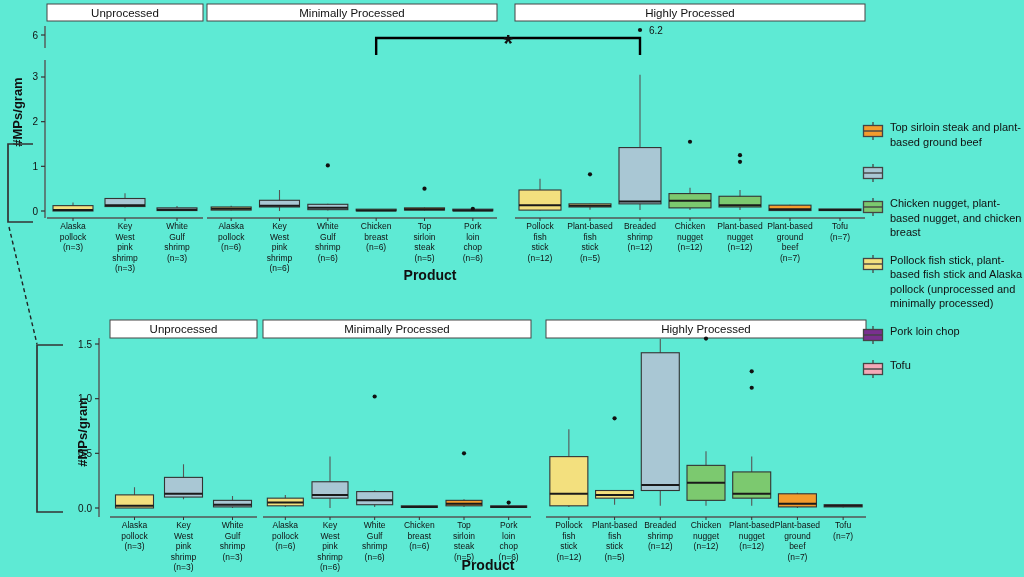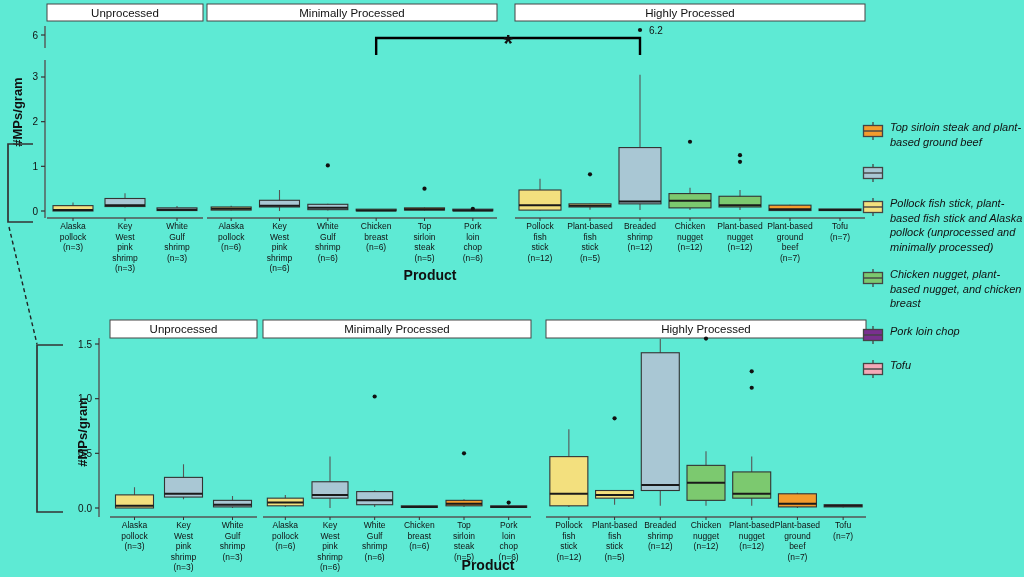--- a/index.html
+++ b/index.html
@@ -1,19 +1,19 @@
 <!DOCTYPE html>
 <html><head>
 <meta charset="utf-8">
 <style>
   html,body{margin:0;padding:0;background:#ffffff;}
   body{font-family:"Liberation Sans","DejaVu Sans",sans-serif;}
   .figure{position:relative;width:1024px;height:577px;background:#5eead4;overflow:hidden;}
   svg text{font-family:"Liberation Sans","DejaVu Sans",sans-serif;fill:#111;}
-  .legend{position:absolute;left:862px;top:120px;width:162px;font-style:italic;}
+  .legend{position:absolute;left:862px;top:120px;width:162px;}
   .legend-item{display:flex;align-items:flex-start;margin-bottom:13px;}
   .legend-key{flex:0 0 22px;margin-right:6px;margin-top:1px;}
   .legend-label{font-size:11px;line-height:1.32;color:#111;}
 </style>
 </head>
 <body>
 
 <div class="figure">
   <svg id="plot-svg" width="1024" height="577" viewBox="0 0 1024 577">
       <g>
@@ -346,33 +346,33 @@
           <line x1="11" y1="1" x2="11" y2="4.5" stroke="#444" stroke-width="1.3"></line>
           <line x1="11" y1="15.5" x2="11" y2="19" stroke="#444" stroke-width="1.3"></line>
           <rect x="1.5" y="4.5" width="19" height="11" fill="#A9C7D4" stroke="#444" stroke-width="1.3"></rect>
           <line x1="1.5" y1="10" x2="20.5" y2="10" stroke="#444" stroke-width="1.4"></line>
         </svg>
       </div>
       <div class="legend-item">
         <svg class="legend-key" width="22" height="20" viewBox="0 0 22 20">
           <line x1="11" y1="1" x2="11" y2="4.5" stroke="#444" stroke-width="1.3"></line>
           <line x1="11" y1="15.5" x2="11" y2="19" stroke="#444" stroke-width="1.3"></line>
+          <rect x="1.5" y="4.5" width="19" height="11" fill="#7CC96F" stroke="#444" stroke-width="1.3"></rect>
+          <line x1="1.5" y1="10" x2="20.5" y2="10" stroke="#444" stroke-width="1.4"></line>
+        </svg>
+        <div class="legend-label">Chicken nugget, plant-based nugget, and chicken breast</div>
+      </div>
+      <div class="legend-item">
+        <svg class="legend-key" width="22" height="20" viewBox="0 0 22 20">
+          <line x1="11" y1="1" x2="11" y2="4.5" stroke="#444" stroke-width="1.3"></line>
+          <line x1="11" y1="15.5" x2="11" y2="19" stroke="#444" stroke-width="1.3"></line>
           <rect x="1.5" y="4.5" width="19" height="11" fill="#F3E07E" stroke="#444" stroke-width="1.3"></rect>
           <line x1="1.5" y1="10" x2="20.5" y2="10" stroke="#444" stroke-width="1.4"></line>
         </svg>
         <div class="legend-label">Pollock fish stick, plant-based fish stick and Alaska pollock (unprocessed and minimally processed)</div>
-      </div>
-      <div class="legend-item">
-        <svg class="legend-key" width="22" height="20" viewBox="0 0 22 20">
-          <line x1="11" y1="1" x2="11" y2="4.5" stroke="#444" stroke-width="1.3"></line>
-          <line x1="11" y1="15.5" x2="11" y2="19" stroke="#444" stroke-width="1.3"></line>
-          <rect x="1.5" y="4.5" width="19" height="11" fill="#7CC96F" stroke="#444" stroke-width="1.3"></rect>
-          <line x1="1.5" y1="10" x2="20.5" y2="10" stroke="#444" stroke-width="1.4"></line>
-        </svg>
-        <div class="legend-label">Chicken nugget, plant-based nugget, and chicken breast</div>
       </div>
       <div class="legend-item">
         <svg class="legend-key" width="22" height="20" viewBox="0 0 22 20">
           <line x1="11" y1="1" x2="11" y2="4.5" stroke="#444" stroke-width="1.3"></line>
           <line x1="11" y1="15.5" x2="11" y2="19" stroke="#444" stroke-width="1.3"></line>
           <rect x="1.5" y="4.5" width="19" height="11" fill="#79308F" stroke="#444" stroke-width="1.3"></rect>
           <line x1="1.5" y1="10" x2="20.5" y2="10" stroke="#444" stroke-width="1.4"></line>
         </svg>
         <div class="legend-label">Pork loin chop</div>
       </div>

